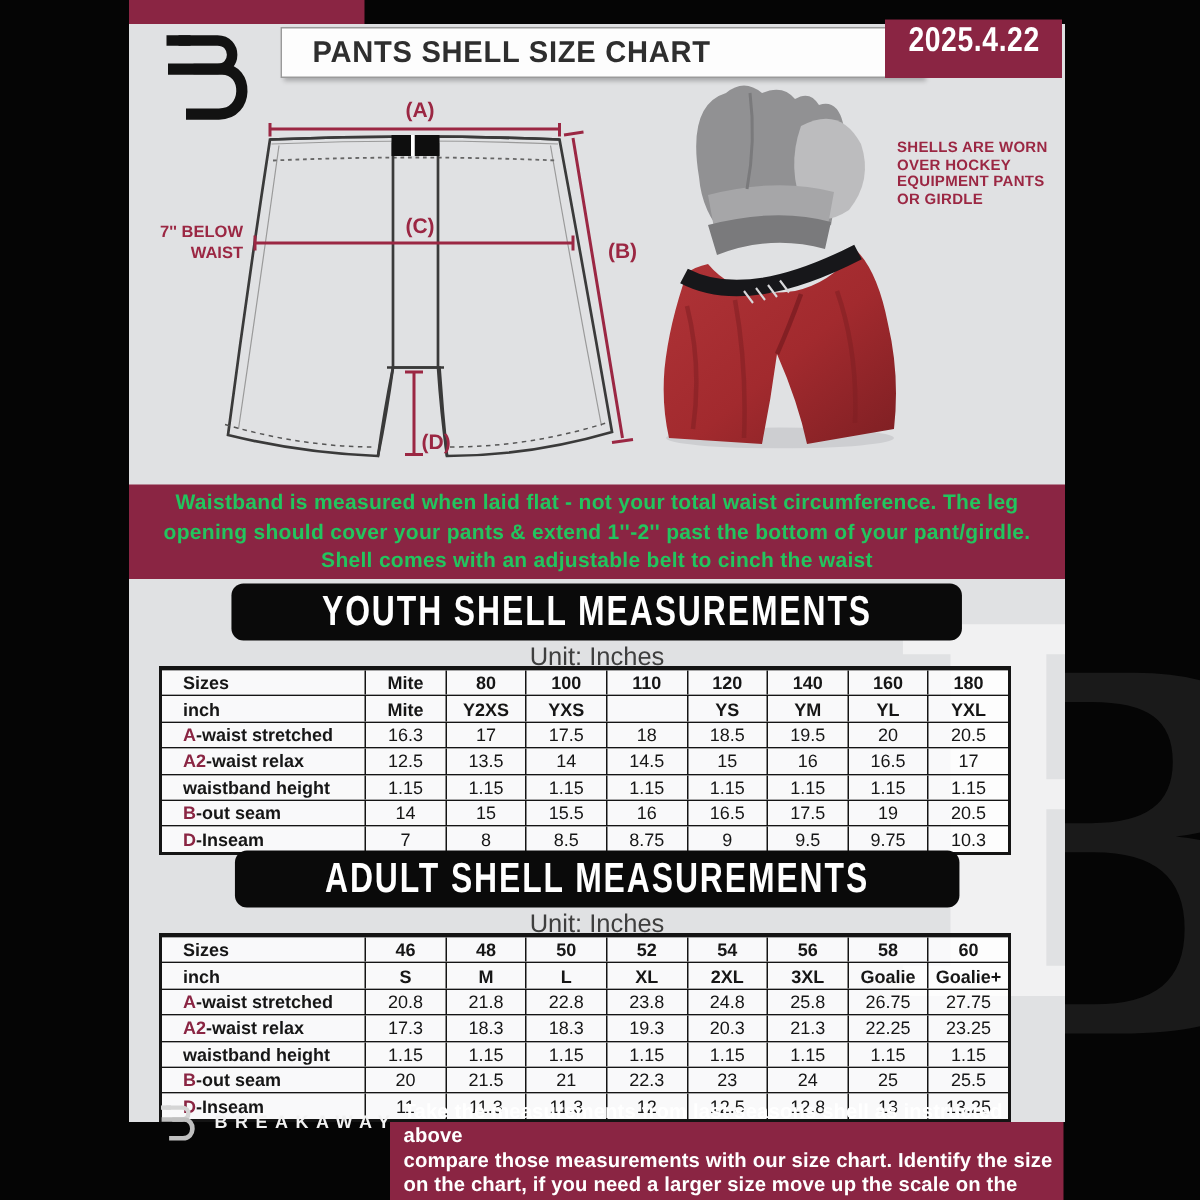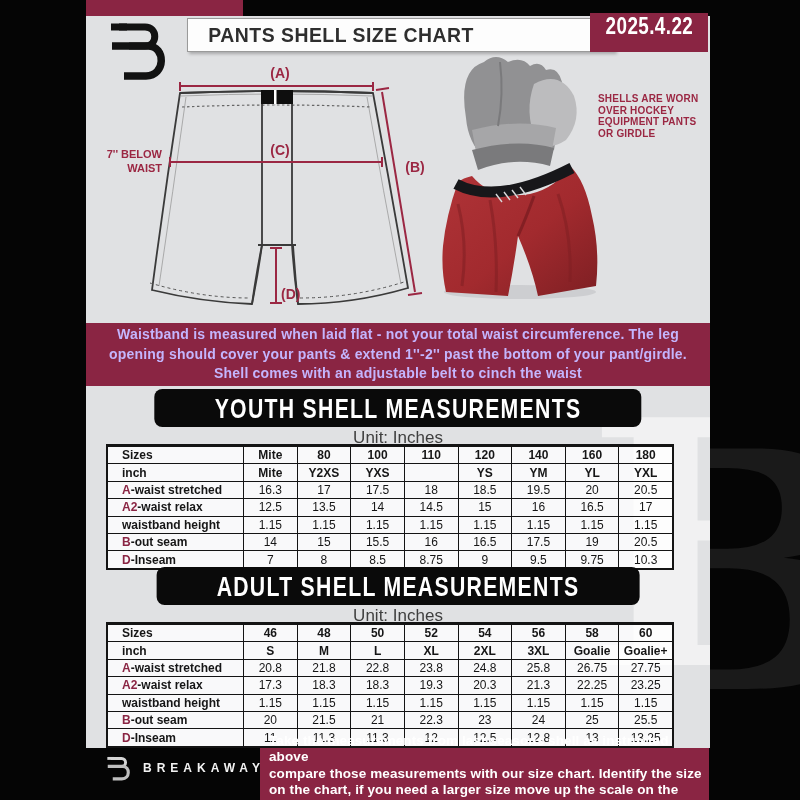--- a/index.html
+++ b/index.html
@@ -27,40 +27,40 @@
   .diagram{left:93px;top:55px;}
   .dimline{stroke:var(--accent);stroke-width:2;fill:none;}
   .dim-label{fill:var(--accent);font-weight:bold;font-size:14px;font-family:"Liberation Sans",sans-serif;}
   .outline{stroke:#3a3a3a;stroke-width:1.8;fill:none;}
   .thin{stroke:#9a9a9a;stroke-width:0.8;fill:none;}
   .note{fill:var(--accent);font-weight:bold;font-size:11px;font-family:"Liberation Sans",sans-serif;}
   .photo{left:438px;top:54px;}
   .caption{left:598px;top:93px;width:112px;color:var(--accent);font-weight:bold;font-size:10px;line-height:11.5px;letter-spacing:0.2px;}
 
   
-  .banner{left:86px;top:323px;width:624px;height:63px;background:var(--maroon);color:#c4b5fd;display:flex;flex-direction:column;justify-content:center;text-align:center;font-size:14px;font-weight:bold;line-height:19.5px;letter-spacing:0.2px;}
+  .banner{left:86px;top:323px;width:624px;height:63px;background:var(--maroon);color:#22c55e;display:flex;flex-direction:column;justify-content:center;text-align:center;font-size:14px;font-weight:bold;line-height:19.5px;letter-spacing:0.2px;}
 
   
   .section-head{left:398px;transform:translateX(-50%);height:38px;background:#0a0a0a;border-radius:8px;display:flex;align-items:center;justify-content:center;padding:0 28px;text-align:right;}
   .section-head span{color:#fff;font-weight:bold;font-size:25px;letter-spacing:1.5px;transform:scale(0.85,1.12);white-space:nowrap;}
   .unit{left:398px;transform:translateX(-50%);font-size:17px;color:#3f3f3f;white-space:nowrap;}
 
   
   .size-table{left:106px;width:568px;border:2px solid var(--line);border-top-width:3px;border-bottom-width:2.5px;box-sizing:border-box;background:rgba(255,255,255,0.55);}
   .trow{display:grid;grid-template-columns:135px repeat(8,1fr);height:16.4px;border-bottom:1.5px solid var(--line);}
   .trow:last-child{border-bottom:none;}
   .tcell{display:flex;align-items:center;font-size:12px;color:#161616;background:rgba(255,255,255,0.6);overflow:hidden;}
   .tcell + .tcell{border-left:1.5px solid var(--line);}
   .tlabel{padding-left:14px;font-weight:bold;}
   .tval{justify-content:center;}
   .thead .tval{font-weight:bold;}
   .pfx{color:var(--maroon);}
 
   
-  .footer-brand{left:104px;top:752px;display:flex;align-items:center;gap:9px;}
+  .footer-brand{left:104px;top:732px;display:flex;align-items:center;gap:9px;}
   .footer-brand span{color:#f2f2f2;font-size:12px;font-weight:bold;letter-spacing:5px;}
   .footer-note{left:260px;top:748px;width:449px;height:52px;background:var(--maroon);color:#fff;font-size:13.5px;font-weight:bold;line-height:16.4px;display:flex;flex-direction:column;justify-content:center;padding-left:9px;box-sizing:border-box;letter-spacing:0.1px;}
 </style>
 </head>
 <body>
 
 <div class="page">
 
   <div class="wm wm-dark">B</div>
 

